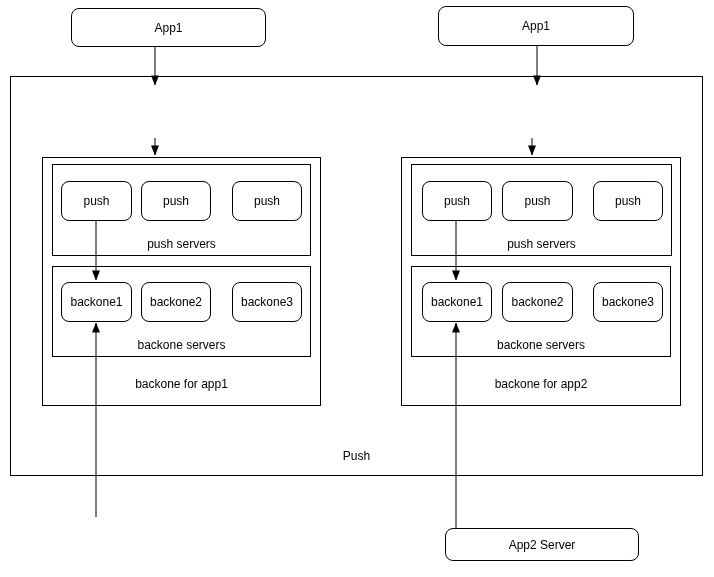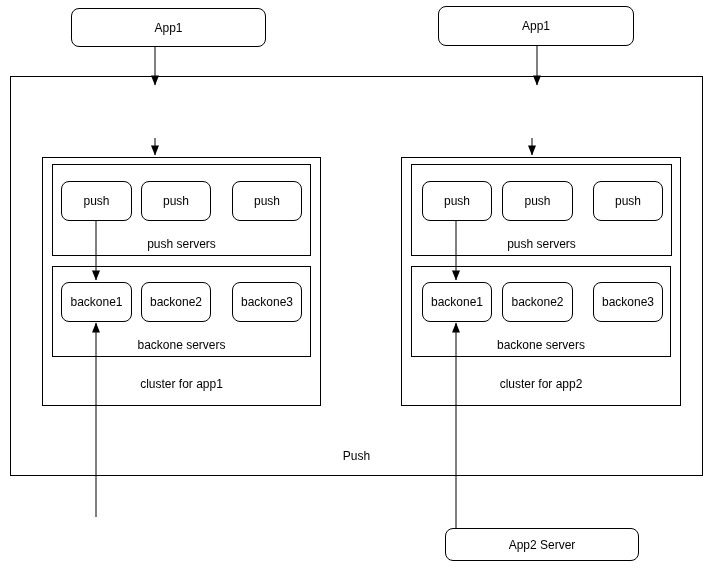--- a/index.html
+++ b/index.html
@@ -55,21 +55,21 @@
   <div class="box rounded vcenter" style="left:438px; top:6px; width:196px; height:40px;">
     <span>App1</span>
   </div>
 
   <div class="box" style="left:10px; top:76px; width:693px; height:400px;">
     <span class="bottom-label" style="bottom:12px;">Push</span>
   </div>
 
 
   <div class="box" style="left:42px; top:157px; width:279px; height:249px;">
-    <span class="bottom-label" style="bottom:14px;">cluster for app1</span>
+    <span class="bottom-label" style="bottom:14px;">backone for app1</span>
 
     <div class="box" style="left:9px; top:6px; width:259px; height:92px;">
       <div class="box rounded vcenter" style="left:8px; top:16px; width:71px; height:40px;">
         <span>push</span>
       </div>
       <div class="box rounded vcenter" style="left:88px; top:16px; width:70px; height:40px;">
         <span>push</span>
       </div>
       <div class="box rounded vcenter" style="left:179px; top:16px; width:70px; height:40px;">
         <span>push</span>
@@ -85,21 +85,21 @@
         <span>backone2</span>
       </div>
       <div class="box rounded vcenter" style="left:179px; top:15px; width:70px; height:40px;">
         <span>backone3</span>
       </div>
       <span class="bottom-label" style="bottom:4px;">backone servers</span>
     </div>
   </div>
 
   <div class="box" style="left:401px; top:157px; width:280px; height:249px;">
-    <span class="bottom-label" style="bottom:14px;">cluster for app2</span>
+    <span class="bottom-label" style="bottom:14px;">backone for app2</span>
 
     <div class="box" style="left:9px; top:6px; width:261px; height:92px;">
       <div class="box rounded vcenter" style="left:10px; top:16px; width:70px; height:40px;">
         <span>push</span>
       </div>
       <div class="box rounded vcenter" style="left:90px; top:16px; width:71px; height:40px;">
         <span>push</span>
       </div>
       <div class="box rounded vcenter" style="left:181px; top:16px; width:70px; height:40px;">
         <span>push</span>

